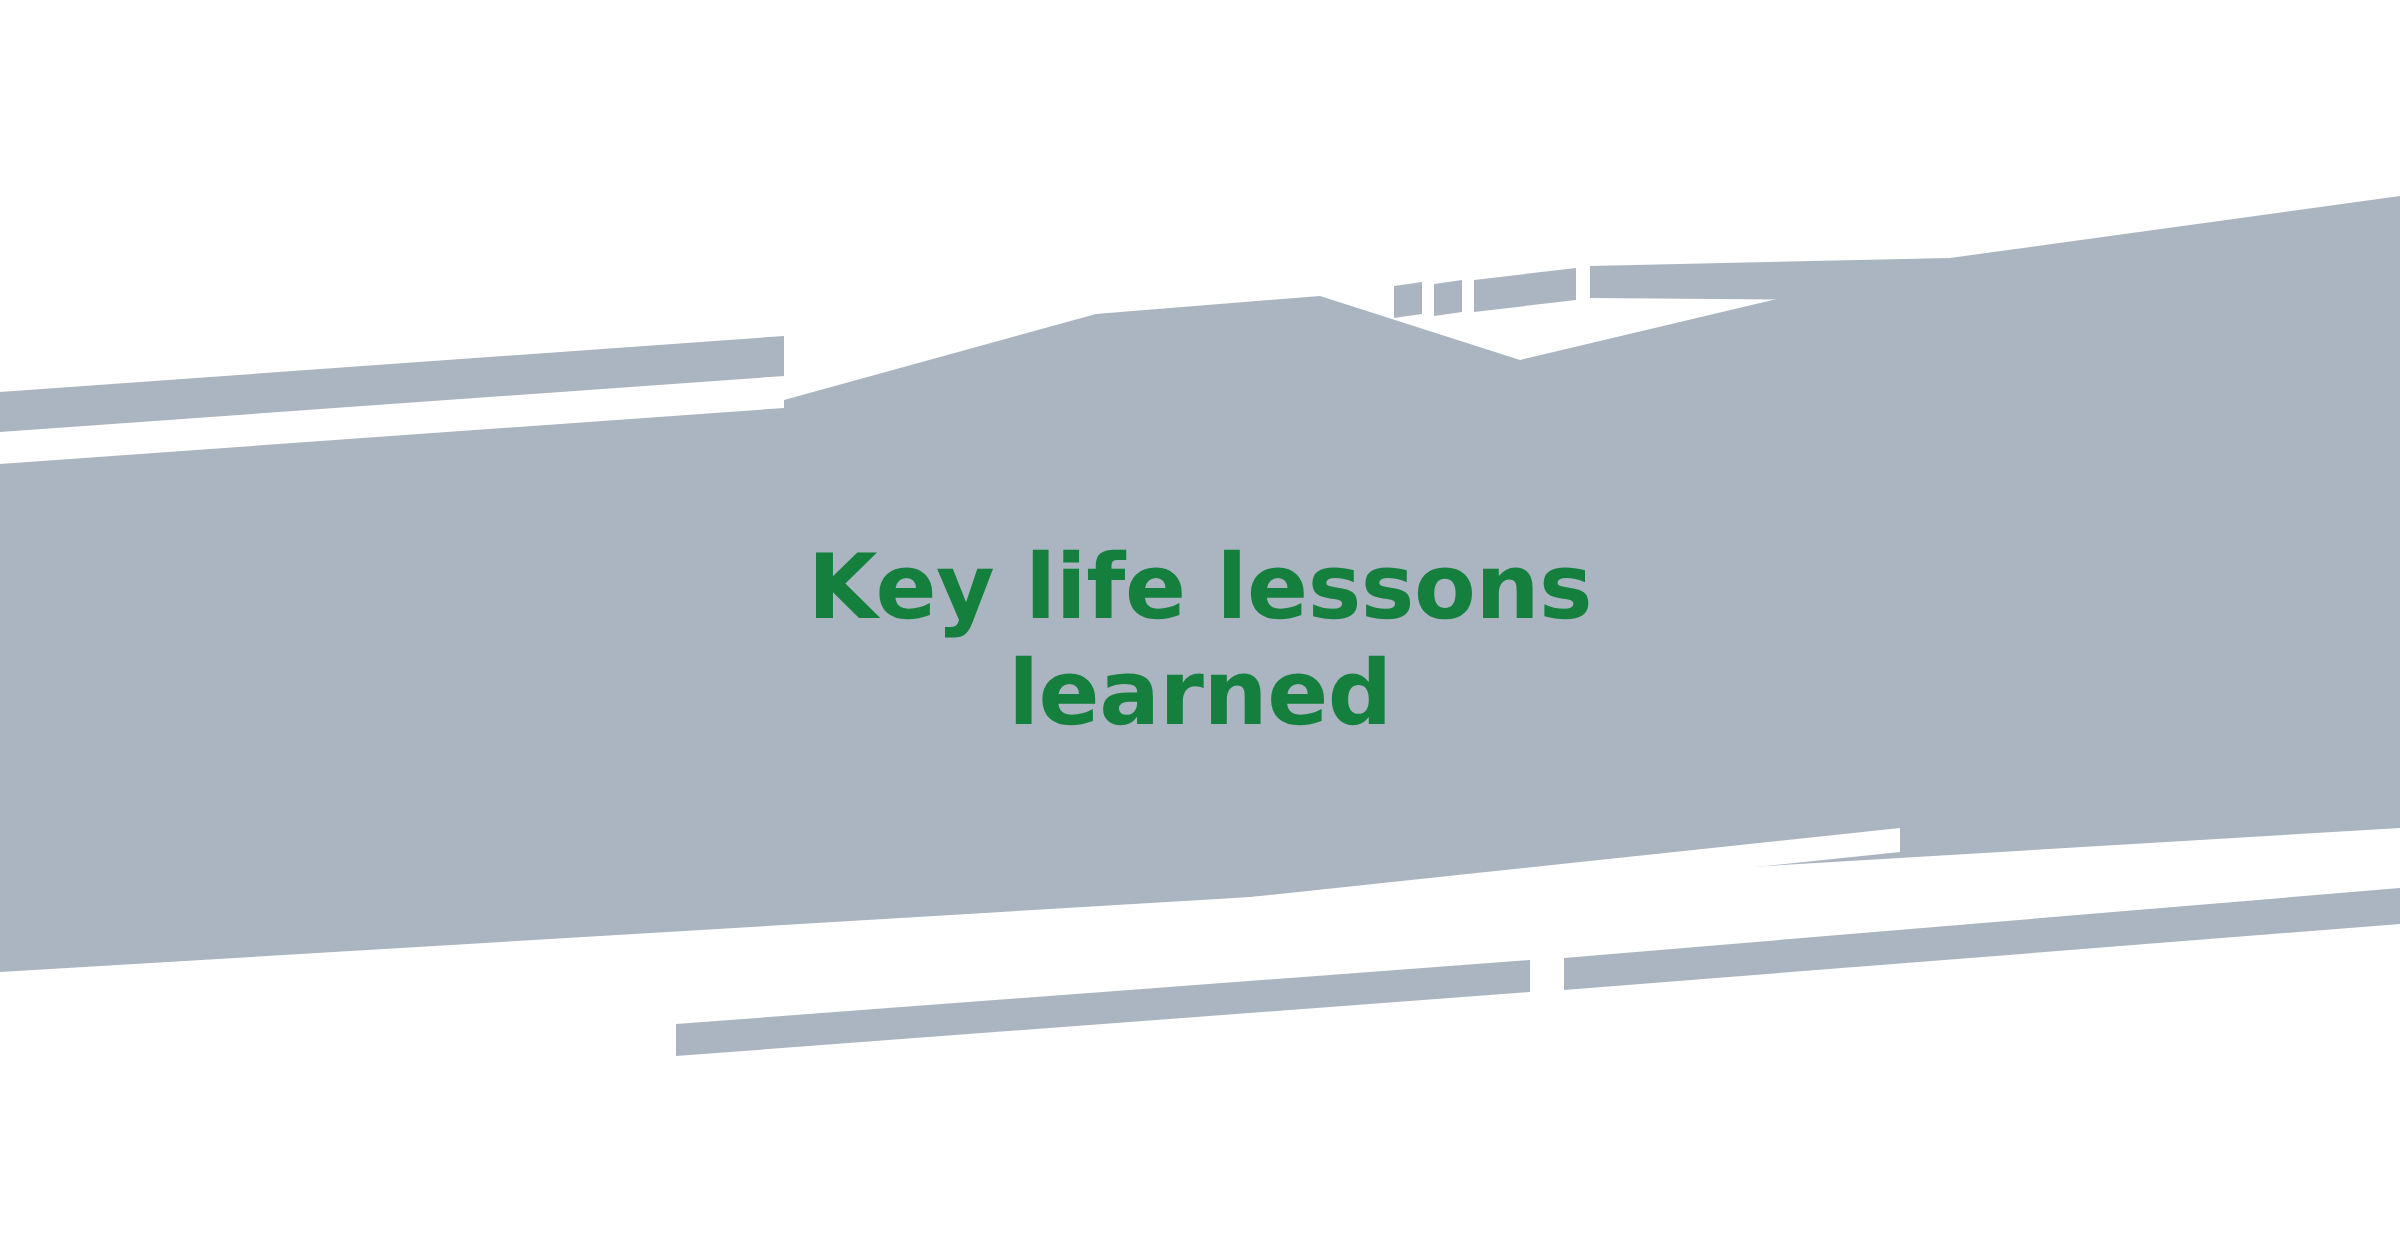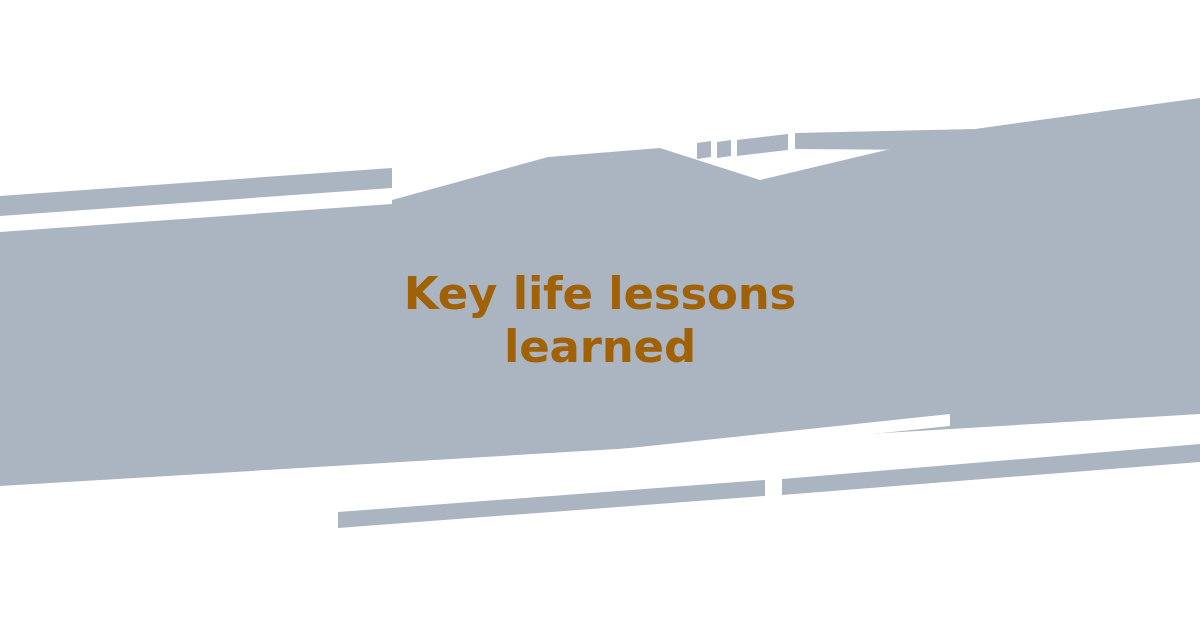--- a/index.html
+++ b/index.html
@@ -39,21 +39,21 @@
     justify-content: center;
     pointer-events: none;
   }
   #banner-title {
     width: 420px;
     text-align: center;
     font-family: "DejaVu Sans", "Liberation Sans", sans-serif;
     font-size: 45px;
     font-weight: 700;
     line-height: 1.18;
-    color: #a16207;
+    color: #15803d;
     letter-spacing: -0.2px;
     margin: 0;
     transform: translateY(5px);
     white-space: pre-line;
   }
 </style>
 </head>
 <body>
 
 <div id="banner">

